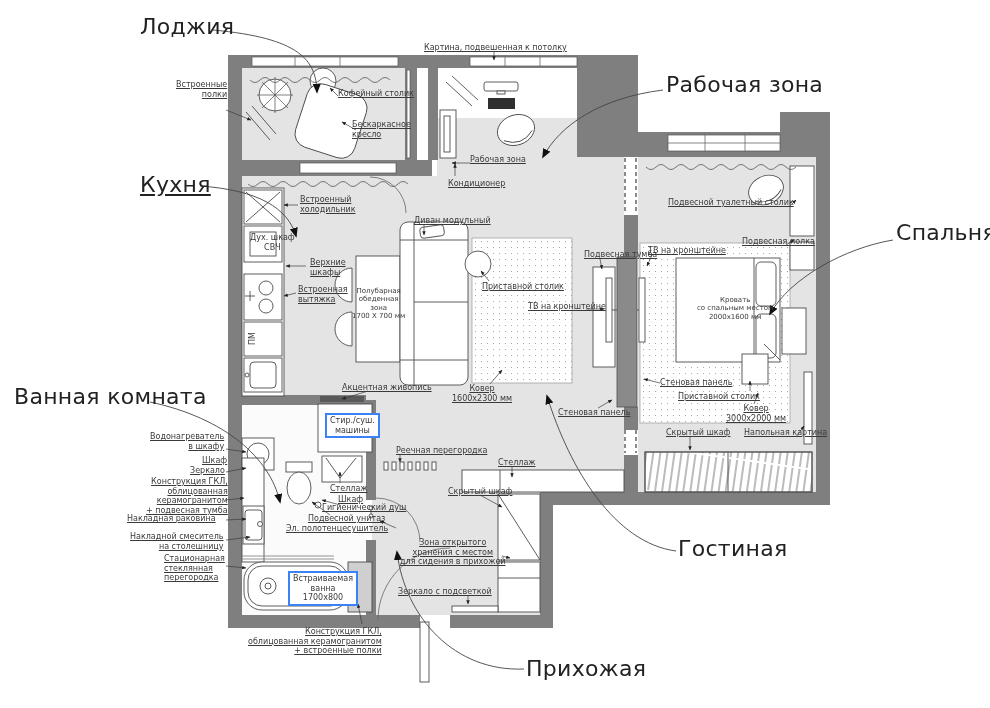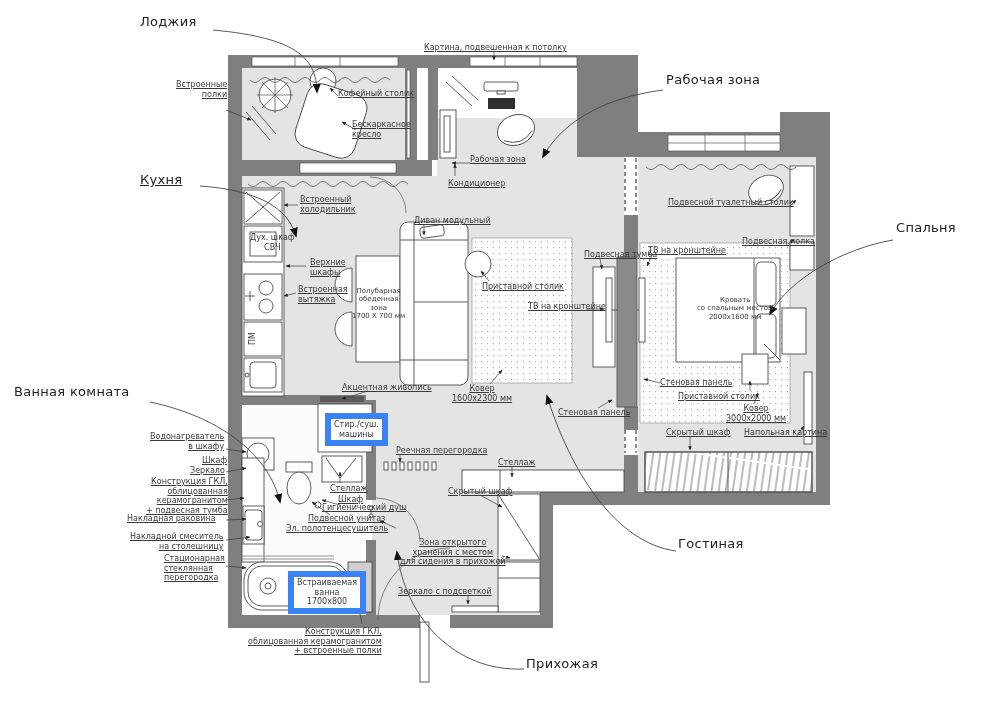--- a/index.html
+++ b/index.html
@@ -3,23 +3,23 @@
 <meta charset="utf-8">
 <style>
   html,body{margin:0;padding:0;background:#fff;}
   #plan{position:relative;width:990px;height:708px;background:#fff;overflow:hidden;
         font-family:"DejaVu Sans",sans-serif;}
   #plan svg{position:absolute;left:0;top:0;}
   #labels{position:absolute;left:0;top:0;width:990px;height:708px;pointer-events:none;}
   .lbl{position:absolute;font:8px "DejaVu Sans",sans-serif;color:#3a3a3a;
        white-space:pre-line;line-height:1.2;}
   .u{text-decoration:underline;}
-  .big{font-size:13px;color:#222;white-space:nowrap;letter-spacing:.3px;text-decoration:none;}
+  .big{font-size:22px;color:#222;white-space:nowrap;letter-spacing:.3px;text-decoration:none;}
   .sm{font-size:7px;}
-  .box{border:6px solid #3b82f6;background:#fff;padding:1px 3px;text-decoration:none;}
+  .box{border:2px solid #3b82f6;background:#fff;padding:1px 3px;text-decoration:none;}
   .rot{transform:rotate(-90deg);transform-origin:left top;}
 </style>
 </head>
 <body>
 
 <div id="plan">
 <svg width="990" height="708" viewBox="0 0 990 708">
   <defs>
     <pattern id="dots" width="6" height="6" patternUnits="userSpaceOnUse">
       <circle cx="1.5" cy="1.5" r="0.6" fill="#9b9b9b"></circle>

